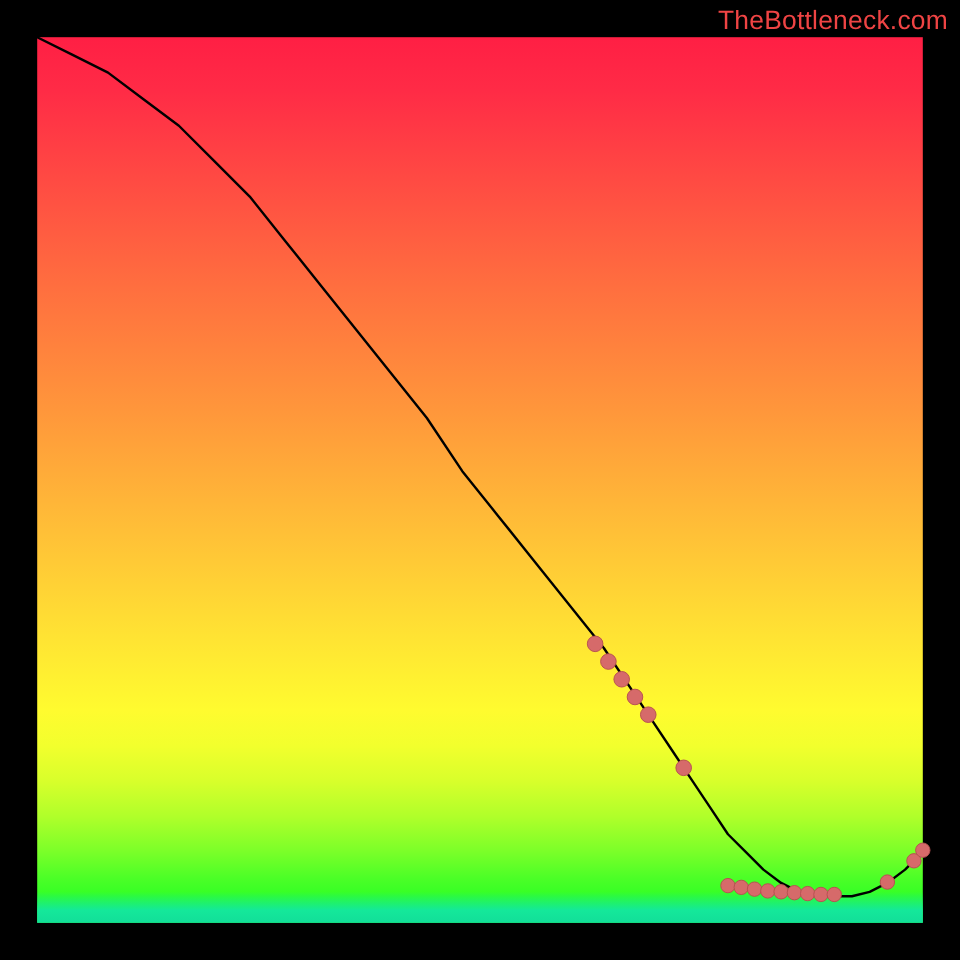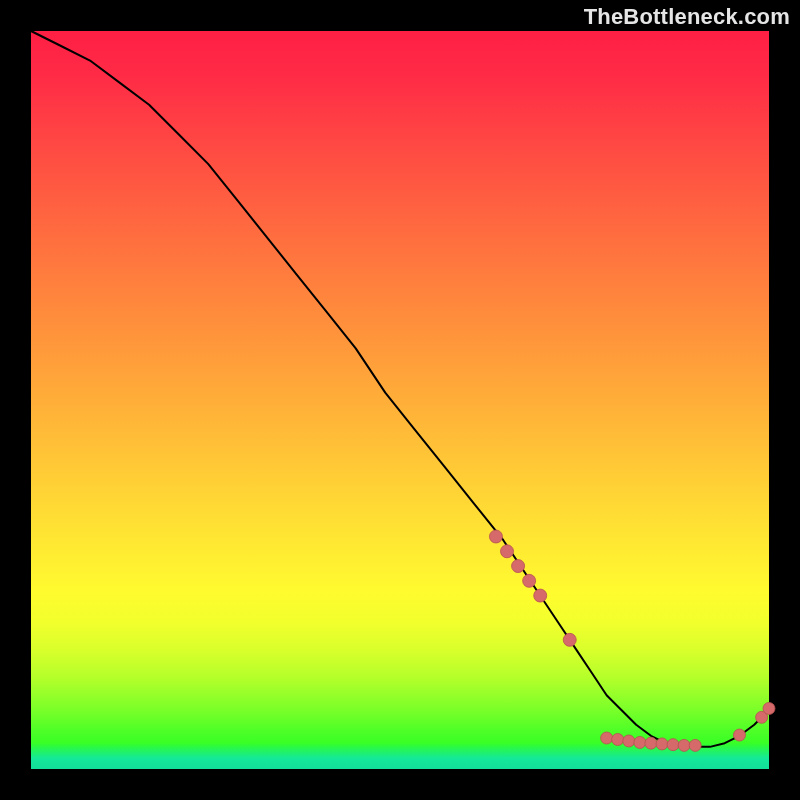--- a/index.html
+++ b/index.html
@@ -14,23 +14,23 @@
   .frame {
     position: relative;
     width: 800px;
     height: 800px;
     background: #000;
   }
   .watermark {
     position: absolute;
     top: 4px;
     right: 10px;
-    color: #e5e5e5;
+    color: #ef4444;
     font-size: 22px;
-    font-weight: 700;
+    font-weight: 400;
     letter-spacing: 0.2px;
     z-index: 5;
   }
   .plot-area {
     position: absolute;
     left: 31px;
     top: 31px;
     width: 738px;
     height: 738px;
     background: linear-gradient(to bottom,

